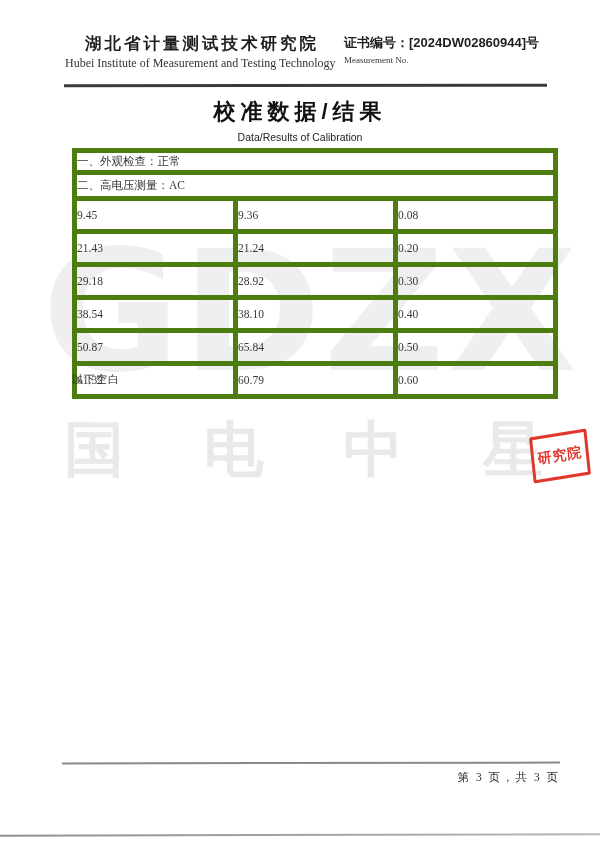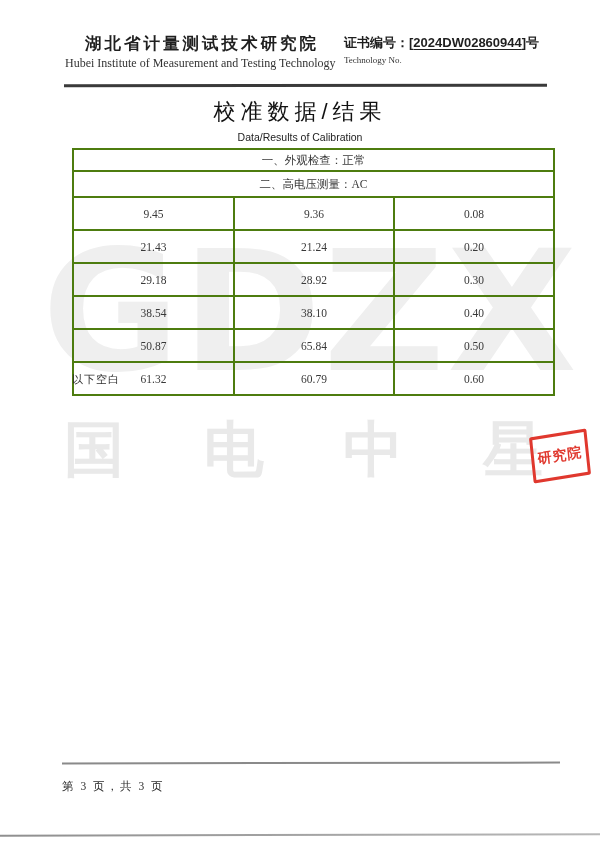--- a/index.html
+++ b/index.html
@@ -42,48 +42,48 @@
   }
   .inst-en {
     position:absolute; left:65px; top:56px; z-index:2;
     font-size:12px; color:#333; white-space:nowrap;
   }
   .cert-block { position:absolute; left:344px; top:34px; z-index:2; }
   .cert-line1 {
     font-family:"Liberation Sans", sans-serif; font-weight:bold;
     font-size:13px; color:#1f1f1f; white-space:nowrap;
   }
-  .cert-num { text-decoration:underline; text-underline-offset:2px;margin-top:11px; }
+  .cert-num { text-underline-offset:2px;margin-top:11px; }
   .cert-line2 { font-size:9px; color:#333; margin-top:3px; }
   .head-rule {
     position:absolute; left:64px; top:84px; width:483px; height:3px;
     background:#3a3a3a; z-index:2; transform:rotate(-0.08deg);
   }
 
   
   .doc-title {
     position:absolute; left:0; top:97px; width:600px; z-index:2;
     text-align:center; font-family:"Liberation Sans", sans-serif;
-    font-weight:normal; font-size:22px; letter-spacing:5px; color:#111;
+    font-weight:bold; font-size:22px; letter-spacing:5px; color:#111;
   }
   .doc-subtitle {
     position:absolute; left:0; top:131px; width:600px; z-index:2;
     text-align:center; font-family:"Liberation Sans", sans-serif;
     font-weight:normal; font-size:10.5px; color:#222;
   }
 
   
   .tbl-wrap { position:absolute; left:72px; top:148px; z-index:1; }
   table.cal {
     border-collapse:collapse; width:481px; table-layout:fixed;
     font-size:11.5px; color:#383838;
   }
   table.cal td {
-    border:2px solid #4d7c0f; background:transparent;
-    text-align:center; vertical-align:middle; padding:0;
+    border:5px solid #4d7c0f; background:transparent;
+    text-align:left; vertical-align:middle; padding:0;
   }
   td.sec { text-align:left; padding-left:10px; height:22px; font-size:11.5px; }
   td.sec2 { height:26px; }
   tr.hdr td { height:30px; line-height:1.25; }
   tr.datarow td { height:33px; }
   .it { font-style:italic; }
   .hdr-small { font-size:11px; }
 
   .blank-note {
     position:absolute; left:72px; top:372px; width:481px; z-index:1;
@@ -91,21 +91,21 @@
     font-weight:normal; font-size:11px; color:#2f2f2f; letter-spacing:1px;
   }
 
   
   .foot-rule {
     position:absolute; left:62px; top:762px; width:498px; height:2px;
     background:#8a8a8a; z-index:2; transform:rotate(-0.1deg);
   }
   .foot-text {
     position:absolute; left:62px; top:770px; width:498px; z-index:2;
-    text-align:left; font-size:11.5px; color:#2d2d2d; letter-spacing:2px;margin-top:9px;
+    text-align:right; font-size:11.5px; color:#2d2d2d; letter-spacing:2px;
   }
   .scan-edge {
     position:absolute; left:0; top:834px; width:600px; height:2px; z-index:2;
     background:linear-gradient(to right,#8f8f8f,#b8b8b8);
     transform:rotate(-0.12deg);
   }
 </style>
 </head>
 <body>
 
@@ -119,21 +119,21 @@
       <span>星</span>
     </div>
   <div class="stamp">
     <span>研究院</span>
   </div>
 
   <div class="inst-cn">湖北省计量测试技术研究院</div>
   <div class="inst-en">Hubei Institute of Measurement and Testing Technology</div>
   <div class="cert-block">
     <div class="cert-line1"><span>证书编号：</span><span>[</span><span class="cert-num">2024DW02860944</span><span>]号</span></div>
-    <div class="cert-line2">Technology No.</div>
+    <div class="cert-line2">Measurement No.</div>
   </div>
   <div class="head-rule"></div>
 
   <div class="doc-title">校准数据/结果</div>
   <div class="doc-subtitle">Data/Results of Calibration</div>
 
   <div class="tbl-wrap">
     <table class="cal">
       <colgroup>
           <col style="width:161px">

